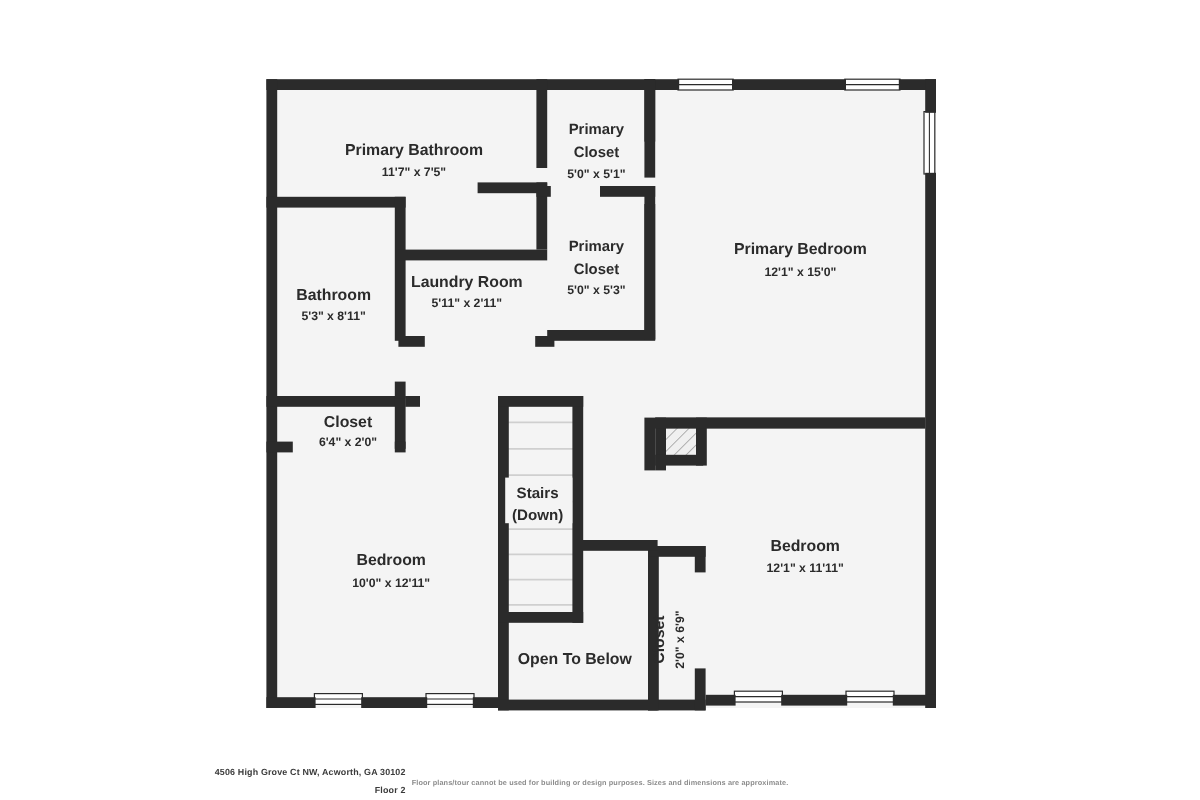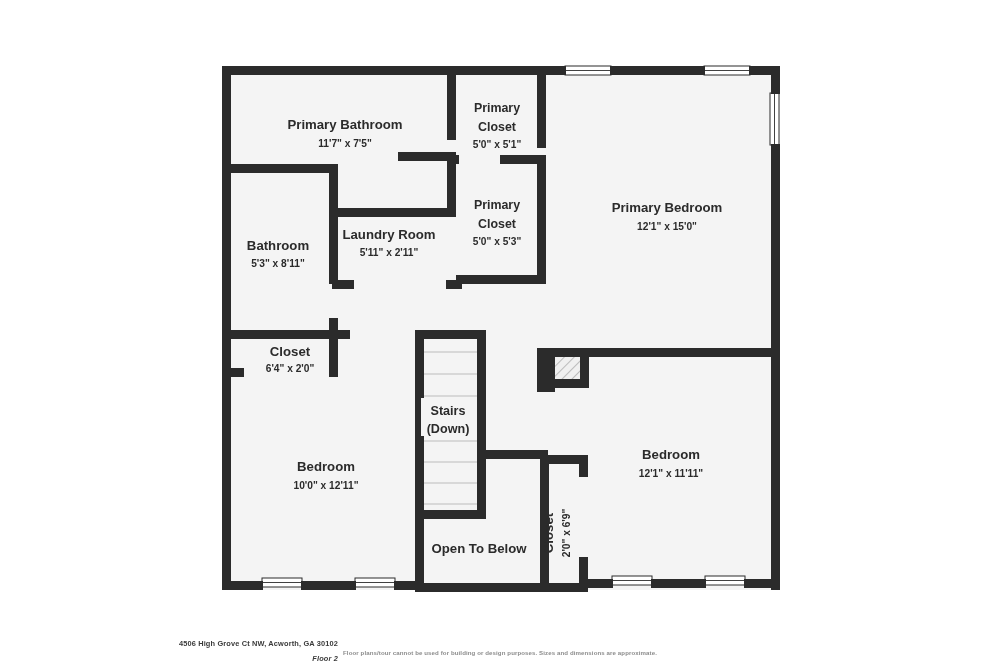--- a/index.html
+++ b/index.html
@@ -37,21 +37,20 @@
     font-size: 7.4px;
     font-weight: 700;
     color: #3a3a3a;
     letter-spacing: 0.15px;
     line-height: 1.35;
     margin: 0 0 5px 0;
     white-space: nowrap;
   }
   .addr-line.floor {
     margin-bottom: 16px;
-    font-style: italic;
   }
   .disclaimer {
     position: absolute;
     left: 0;
     top: 649px;
     width: 1000px;
     text-align: center;
     font-size: 6.1px;
     font-weight: 700;
     color: #8c8c8c;

